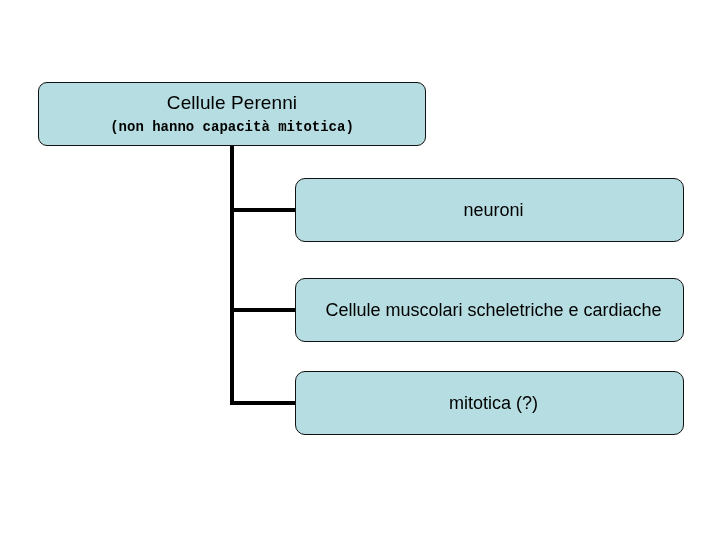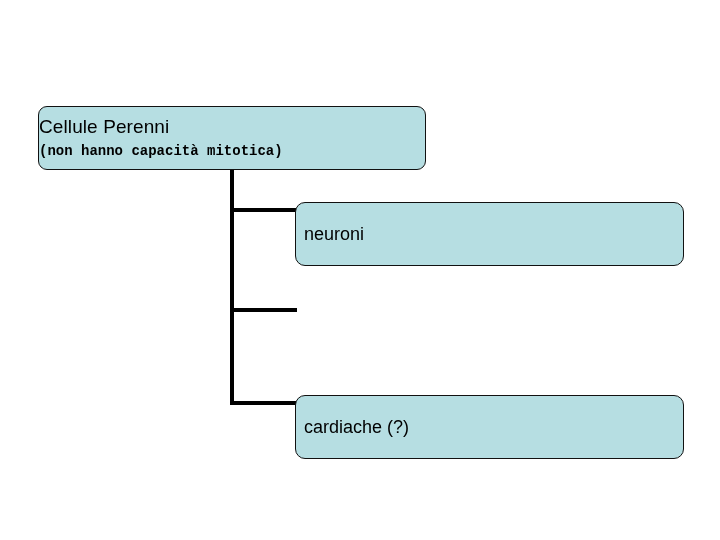--- a/index.html
+++ b/index.html
@@ -28,23 +28,23 @@
 
   
   .node {
     position: absolute;
     box-sizing: border-box;
     background: #b6dee2;
     border: 1px solid #111111;
     border-radius: 10px;
     display: flex;
     flex-direction: column;
+    align-items: center;
     justify-content: center;
     color: #000000;
-    margin-top: 24px;
   }
 
   .node-root {
     left: 38px;
     top: 82px;
     width: 388px;
     height: 64px;
     border-radius: 9px;
   }
   .node-root .title {
@@ -102,18 +102,21 @@
 
   <div class="node node-root">
     <div class="title">Cellule Perenni</div>
     <div class="subtitle">(non hanno capacità mitotica)</div>
   </div>
 
   <div class="node node-child node-neuroni">
     <div class="label">neuroni</div>
   </div>
 
+  <div class="node node-child node-muscolari">
+    <div class="label">Cellule muscolari scheletriche e cardiache</div>
+  </div>
 
   <div class="node node-child node-adipociti">
-    <div class="label">cardiache (?)</div>
+    <div class="label">mitotica (?)</div>
   </div>
 
 </div>
 
 </body></html>

